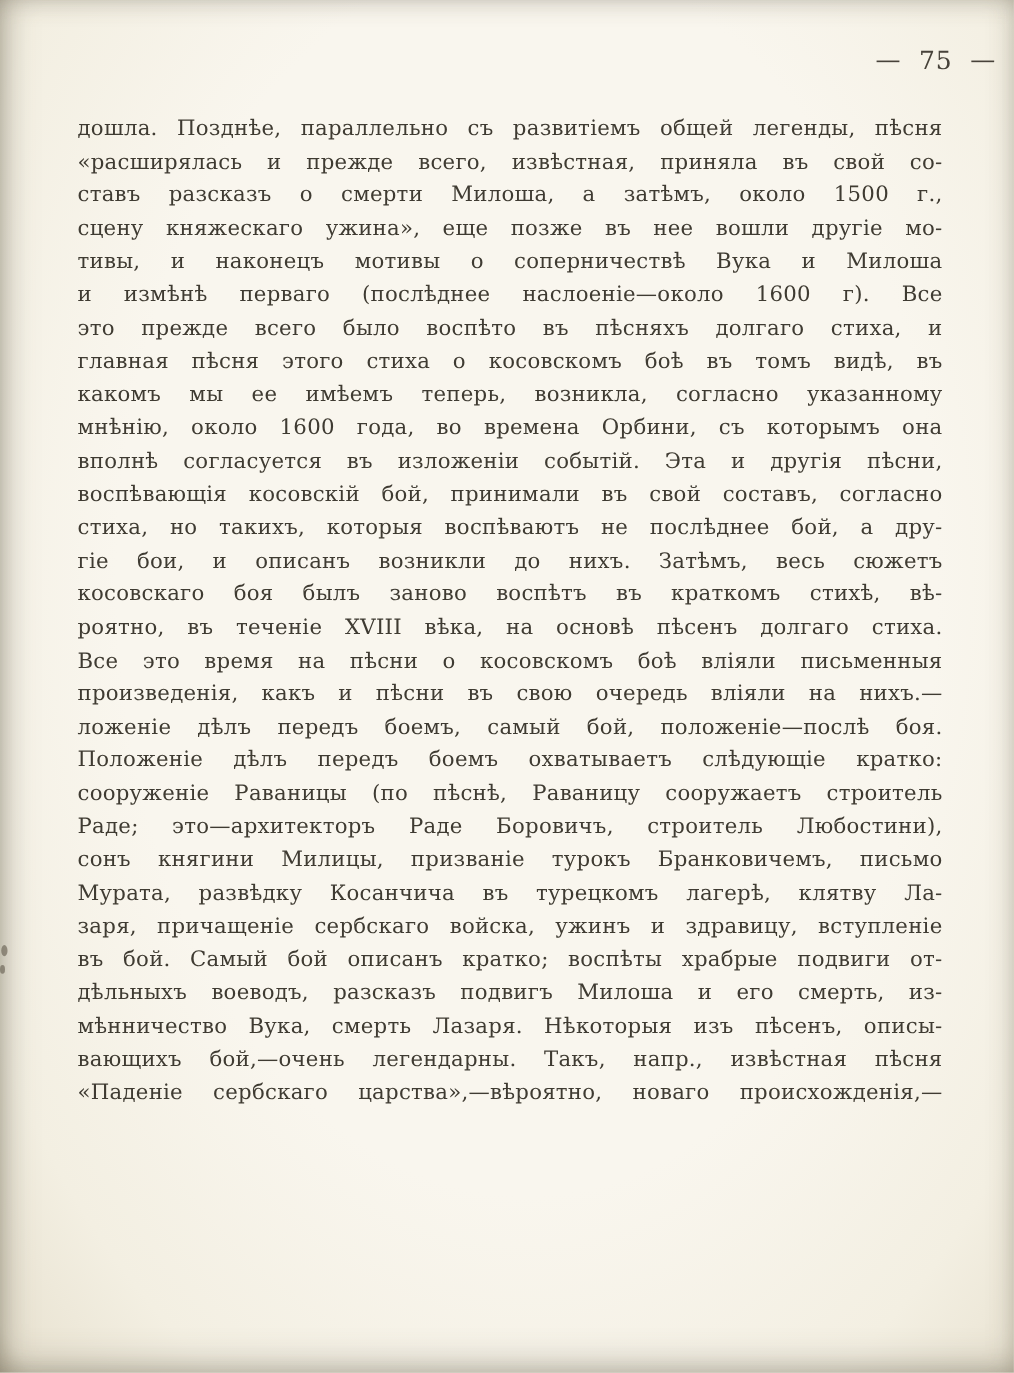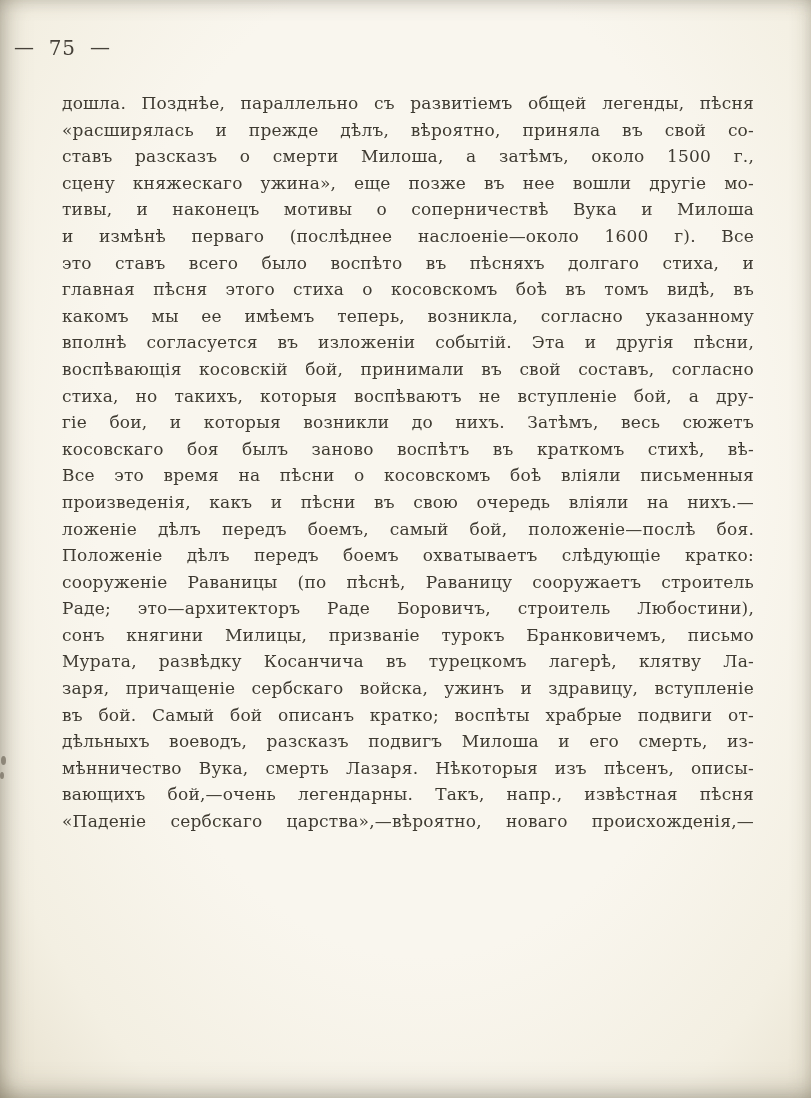--- a/index.html
+++ b/index.html
@@ -22,21 +22,21 @@
       inset 0 12px 26px -18px rgba(95, 88, 70, 0.30);
     font-family: "DejaVu Serif", "Liberation Serif", serif;
     color: #3f3b32;
     overflow: hidden;
   }
   .running-head {
     position: absolute;
     top: 36px;
     left: 0;
     width: 100%;
-    text-align: left;
+    text-align: right;
     font-size: 20px;
     letter-spacing: 0.04em;
     color: #47423a;
   }
   .running-head .dash {
     display: inline-block;
     margin: 0 14px;
     transform: translateY(-1px);
   }
   .text-block {
@@ -68,33 +68,35 @@
 <body>
 
 <div class="page">
 
   <div class="running-head">
     <span class="dash">—</span><span>75</span><span class="dash">—</span>
   </div>
 
   <div class="text-block">
       <div class="text-line">дошла. Позднѣе, параллельно съ развитіемъ общей легенды, пѣсня</div>
-      <div class="text-line">«расширялась и прежде дѣлъ, вѣроятно, приняла въ свой со-</div>
+      <div class="text-line">«расширялась и прежде всего, извѣстная, приняла въ свой со-</div>
       <div class="text-line">ставъ разсказъ о смерти Милоша, а затѣмъ, около 1500 г.,</div>
       <div class="text-line">сцену княжескаго ужина», еще позже въ нее вошли другіе мо-</div>
       <div class="text-line">тивы, и наконецъ мотивы о соперничествѣ Вука и Милоша</div>
       <div class="text-line">и измѣнѣ перваго (послѣднее наслоеніе—около 1600 г). Все</div>
-      <div class="text-line">это ставъ всего было воспѣто въ пѣсняхъ долгаго стиха, и</div>
+      <div class="text-line">это прежде всего было воспѣто въ пѣсняхъ долгаго стиха, и</div>
       <div class="text-line">главная пѣсня этого стиха о косовскомъ боѣ въ томъ видѣ, въ</div>
       <div class="text-line">какомъ мы ее имѣемъ теперь, возникла, согласно указанному</div>
+      <div class="text-line">мнѣнію, около 1600 года, во времена Орбини, съ которымъ она</div>
       <div class="text-line">вполнѣ согласуется въ изложеніи событій. Эта и другія пѣсни,</div>
       <div class="text-line">воспѣвающія косовскій бой, принимали въ свой составъ, согласно</div>
-      <div class="text-line">стиха, но такихъ, которыя воспѣваютъ не вступленіе бой, а дру-</div>
-      <div class="text-line">гіе бои, и которыя возникли до нихъ. Затѣмъ, весь сюжетъ</div>
+      <div class="text-line">стиха, но такихъ, которыя воспѣваютъ не послѣднее бой, а дру-</div>
+      <div class="text-line">гіе бои, и описанъ возникли до нихъ. Затѣмъ, весь сюжетъ</div>
       <div class="text-line">косовскаго боя былъ заново воспѣтъ въ краткомъ стихѣ, вѣ-</div>
+      <div class="text-line">роятно, въ теченіе XVIII вѣка, на основѣ пѣсенъ долгаго стиха.</div>
       <div class="text-line">Все это время на пѣсни о косовскомъ боѣ вліяли письменныя</div>
       <div class="text-line">произведенія, какъ и пѣсни въ свою очередь вліяли на нихъ.—</div>
       <div class="text-line">ложеніе дѣлъ передъ боемъ, самый бой, положеніе—послѣ боя.</div>
       <div class="text-line">Положеніе дѣлъ передъ боемъ охватываетъ слѣдующіе кратко:</div>
       <div class="text-line">сооруженіе Раваницы (по пѣснѣ, Раваницу сооружаетъ строитель</div>
       <div class="text-line">Раде; это—архитекторъ Раде Боровичъ, строитель Любостини),</div>
       <div class="text-line">сонъ княгини Милицы, призваніе турокъ Бранковичемъ, письмо</div>
       <div class="text-line">Мурата, развѣдку Косанчича въ турецкомъ лагерѣ, клятву Ла-</div>
       <div class="text-line">заря, причащеніе сербскаго войска, ужинъ и здравицу, вступленіе</div>
       <div class="text-line">въ бой. Самый бой описанъ кратко; воспѣты храбрые подвиги от-</div>

